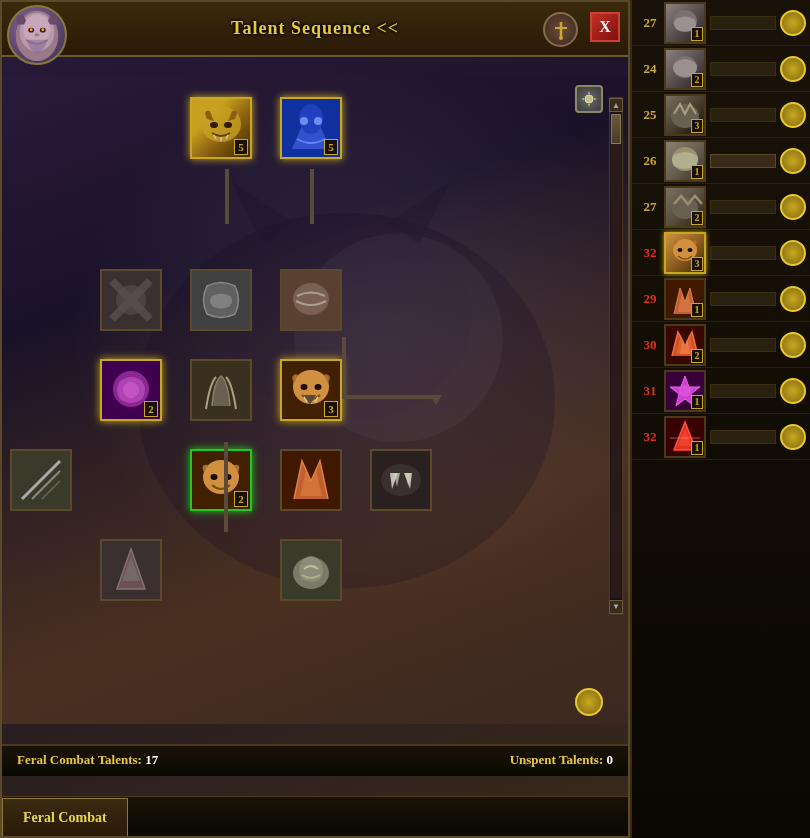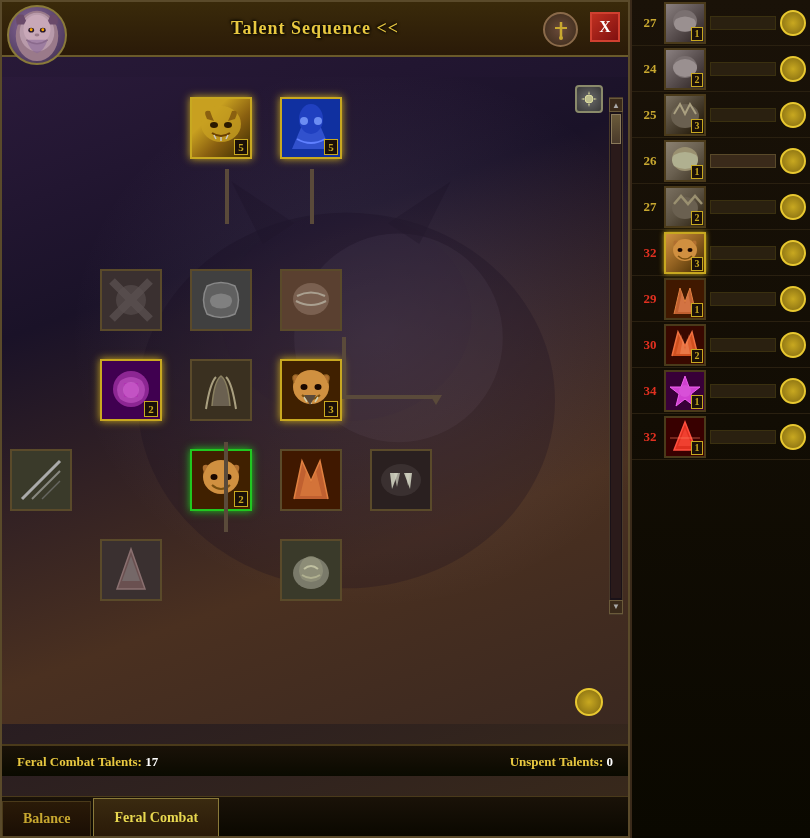--- a/index.html
+++ b/index.html
@@ -212,22 +212,22 @@
       border-top: 10px solid #5a4a3a;
       z-index: 2;
     }
 
     
     .status-bar {
       height: 32px;
       background: linear-gradient(180deg, #1a1208, #0a0a00);
       border-top: 2px solid #4a3a1a;
       display: flex;
-      align-items: center;
-      padding: 14px 15px;
+      align-items: flex-end;
+      padding: 8px 15px;
       justify-content: space-between;
     }
 
     .status-text {
       color: #e8c840;
       font-size: 13px;
       font-weight: bold;
     }
 
     
@@ -632,21 +632,20 @@
     </div>
     <div>
       <span class="status-text">
         <span>Unspent Talents:</span>
         <span style="color:#fff;">0</span>
       </span>
     </div>
   </div>
 
   <div class="tab-bar">
-    <div class="tab">Balance</div>
     <div class="tab active">Feral Combat</div>
   </div>
 
 </div>
 
 <div class="right-panel">
 
   <div class="right-row">
     <span class="right-level">27</span>
     <div class="right-icon">
@@ -768,21 +767,21 @@
           <path d="M14 28 L17 12 L19 24 L21 12 L24 28" fill="#ffb080" opacity="0.3"></path>
         </svg>
       </div>
       <div class="rank-badge">2</div>
     </div>
     <div class="right-spacer"></div>
     <div class="right-gold-icon"></div>
   </div>
 
   <div class="right-row">
-    <span class="right-level red">34</span>
+    <span class="right-level red">31</span>
     <div class="right-icon">
       <div style="width:100%;height:100%;background:linear-gradient(135deg,#d040d0,#900090,#380038);">
         <svg width="38" height="38" viewBox="0 0 38 38">
           <rect width="38" height="38" fill="#380038"></rect>
           <path d="M19 4 L23 15 L34 15 L25 22 L28 34 L19 27 L10 34 L13 22 L4 15 L15 15 Z" fill="#d040d0" stroke="#f060f0" stroke-width="1"></path>
           <circle cx="19" cy="19" r="6" fill="#e060e0" opacity="0.5"></circle>
         </svg>
       </div>
       <div class="rank-badge">1</div>
     </div>

